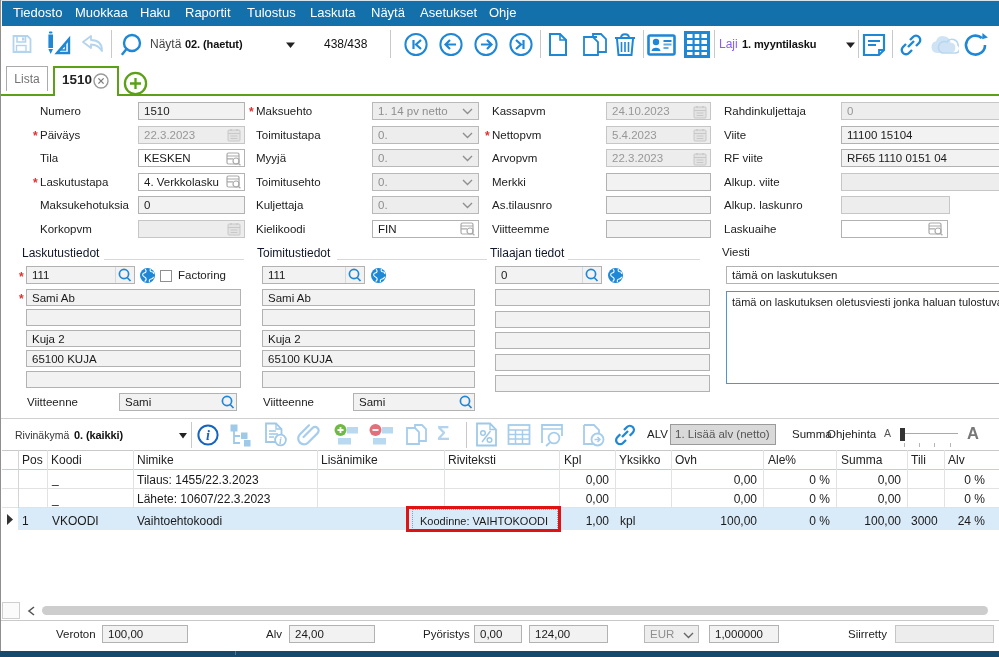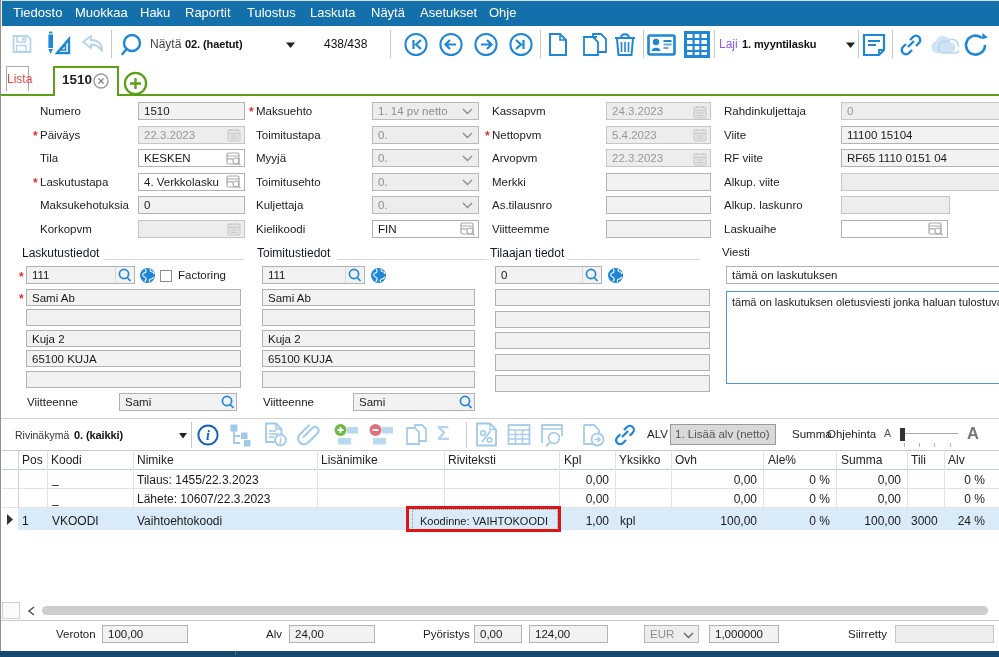--- a/index.html
+++ b/index.html
@@ -12,21 +12,21 @@
 #menubar { position:absolute; top:1px; left:2px; width:997px; height:25px; background:#1470ab; color:#fff; }
 #menubar span { position:absolute; top:4px; font-size:13px; }
 
 
 #toolbar { position:absolute; top:26px; left:0; width:999px; height:36px; background:#fff; }
 .vsep { position:absolute; width:1px; background:#c9c9c9; }
 .tlabel { position:absolute; font-size:12px; color:#444; }
 .tbold  { position:absolute; font-size:11px; font-weight:bold; color:#111; letter-spacing:-0.1px; }
 
 
-.tab-lista { position:absolute; left:6px; top:66px; width:23px; height:25px; border:1px solid #ababab; border-bottom:none; background:#fff; text-align:center; line-height:25px; font-size:12px; color:#ef4444; }
+.tab-lista { position:absolute; left:6px; top:66px; width:42px; height:25px; border:1px solid #ababab; border-bottom:none; background:#fff; text-align:center; line-height:25px; font-size:12px; color:#737373; }
 .tab-act { position:absolute; left:53px; top:66px; width:66px; height:30px; border:2px solid #5ba016; border-bottom:none; background:#fff; z-index:3; }
 .greenline { position:absolute; left:0; top:94px; width:999px; height:2px; background:#5ba016; z-index:2; }
 
 
 .lbl { position:absolute; font-size:11.5px; color:#222; white-space:nowrap; }
 .ast { position:absolute; color:#e03131; font-size:12px; font-weight:bold; }
 .fld { position:absolute; height:18px; border:1px solid #b2b2b2; background:#f2f2f2; font-size:11.5px; color:#1a1a1a; line-height:16px; padding-left:5px; white-space:nowrap; overflow:hidden; }
 .fld.white { background:#fff; }
 .fld.dis { background:#ededed; color:#979797; border-color:#c6c6c6; }
 .fld.dd { background:#ededed; color:#8f8f8f; border-color:#b9b9b9; }
@@ -224,21 +224,21 @@
 <div class="fld white" style="left:372px;top:219.5px;width:107px">FIN</div>
 
 <div class="lbl" style="left:492px;top:105px">Kassapvm</div>
 <div class="ast" style="left:485px;top:129px">*</div>
       <div class="lbl" style="left:492px;top:129px">Nettopvm</div>
 <div class="lbl" style="left:492px;top:152px">Arvopvm</div>
 <div class="lbl" style="left:492px;top:176px">Merkki</div>
 <div class="lbl" style="left:492px;top:199px">As.tilausnro</div>
 <div class="lbl" style="left:492px;top:223px">Viitteemme</div>
 
-<div class="fld dis" style="left:606px;top:102px;width:105px">24.3.2023</div>
+<div class="fld dis" style="left:606px;top:102px;width:105px">24.10.2023</div>
 <div class="fld dis" style="left:606px;top:125.5px;width:105px">5.4.2023</div>
 <div class="fld dis" style="left:606px;top:149px;width:105px">22.3.2023</div>
 <div class="fld" style="left:606px;top:172.5px;width:105px"></div>
 <div class="fld" style="left:606px;top:196px;width:105px"></div>
 <div class="fld" style="left:606px;top:219.5px;width:105px"></div>
 
 <div class="lbl" style="left:724px;top:105px">Rahdinkuljettaja</div>
 <div class="lbl" style="left:724px;top:129px">Viite</div>
 <div class="lbl" style="left:724px;top:152px">RF viite</div>
 <div class="lbl" style="left:724px;top:176px">Alkup. viite</div>

